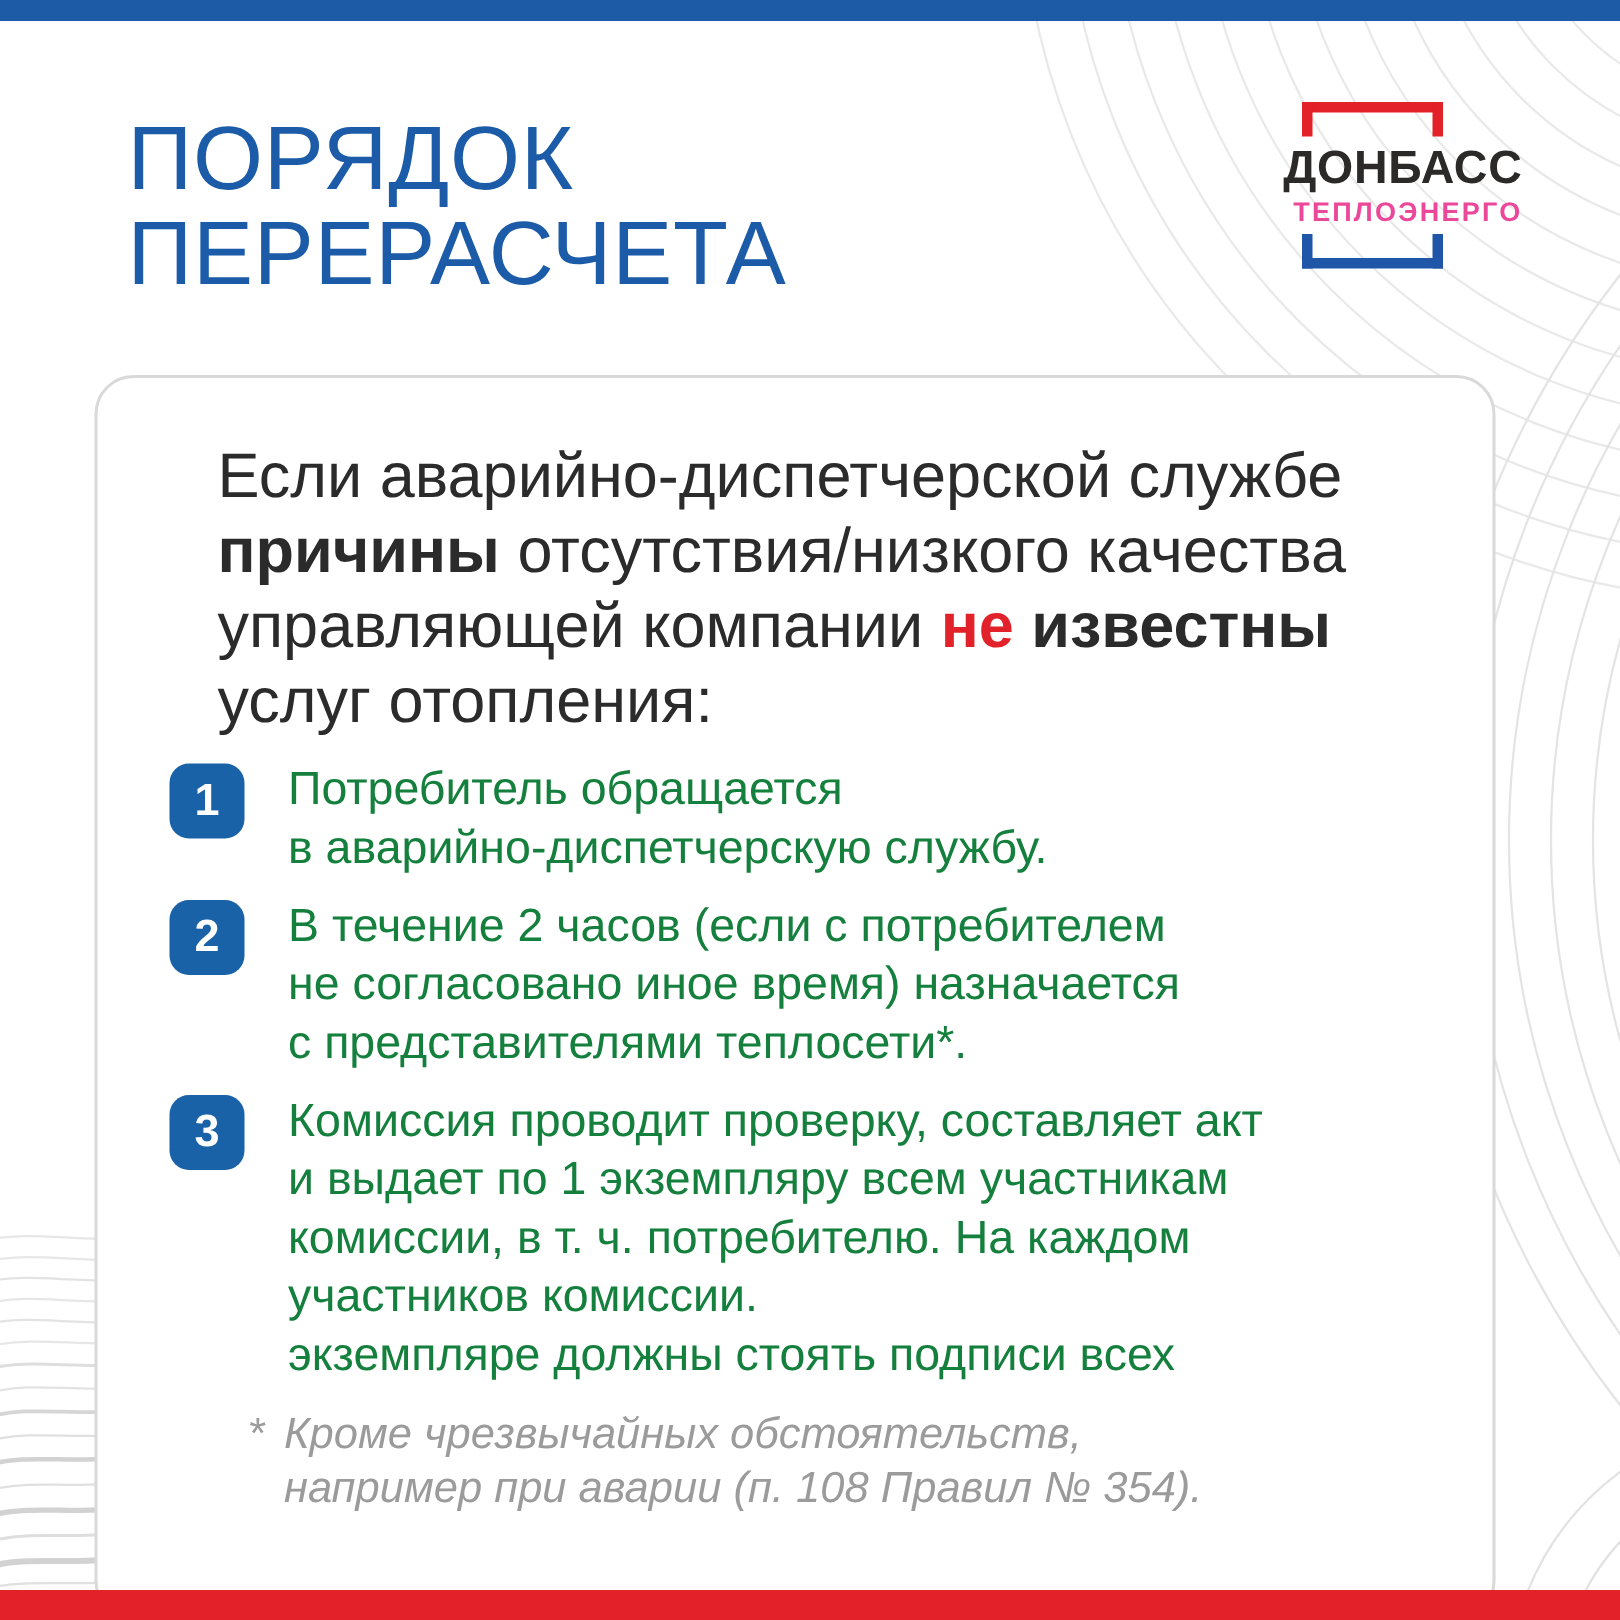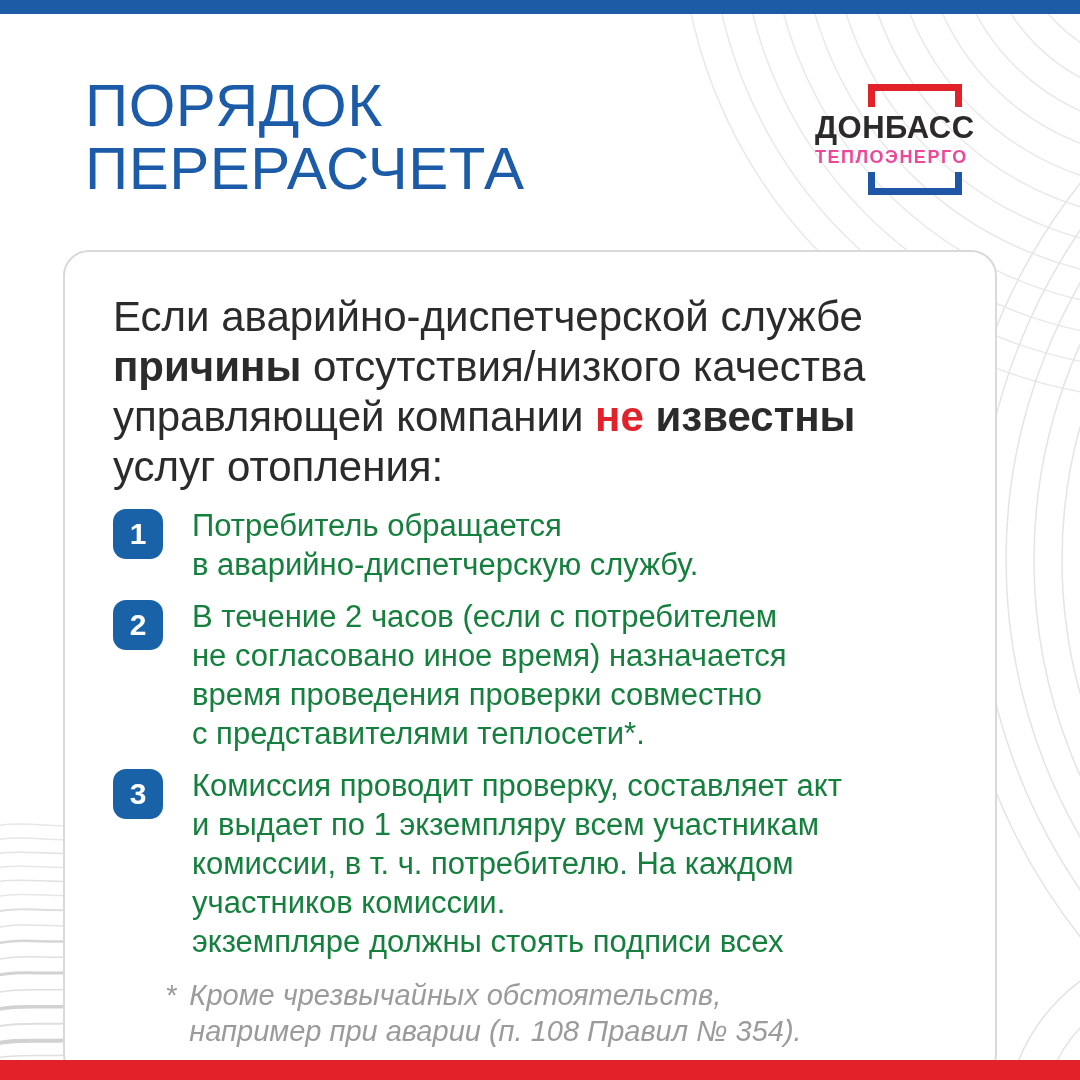--- a/index.html
+++ b/index.html
@@ -10,38 +10,38 @@
   }
   .waves{position:absolute;left:0;top:0;z-index:0;}
   .top-bar{position:absolute;left:0;top:0;width:1080px;height:14px;background:#1e5ba7;z-index:4;}
   .bottom-bar{position:absolute;left:0;top:1060px;width:1080px;height:20px;background:#e32128;z-index:4;}
 
   .title{
     position:absolute;left:85px;top:74px;z-index:2;
     color:#1b5ba8;font-size:60px;font-weight:normal;line-height:63px;letter-spacing:0.5px;
   }
 
-  .logo{position:absolute;left:815px;top:84px;width:200px;text-align:left;z-index:2;}
+  .logo{position:absolute;left:815px;top:68px;width:200px;text-align:right;z-index:2;}
   .logo-bracket-top{
     width:94px;height:23px;margin:0 auto;box-sizing:border-box;
     border-top:7px solid #e32128;border-left:7px solid #e32128;border-right:7px solid #e32128;
   }
   .logo-name1{font-size:31px;font-weight:bold;color:#2b2a29;letter-spacing:0.5px;margin-top:3px;}
   .logo-name2{font-size:18px;font-weight:bold;color:#ec4899;letter-spacing:1.5px;margin-top:1px;}
   .logo-bracket-bottom{
     width:94px;height:23px;margin:4px auto 0;box-sizing:border-box;
     border-bottom:7px solid #2056a8;border-left:7px solid #2056a8;border-right:7px solid #2056a8;
   }
 
   .card{
     position:absolute;left:63px;top:250px;width:934px;height:830px;z-index:1;
     background:#ffffff;border:2px solid #d9d9d9;border-radius:26px;box-sizing:border-box;
     padding:40px 36px 0 48px;
   }
-  .h-line{font-size:42px;line-height:50px;color:#2b2b2b;white-space:nowrap;}
+  .h-line{font-size:42px;line-height:50px;color:#2b2b2b;white-space:nowrap;margin-left:32px;}
   .h-bold{font-weight:bold;}
   .h-red{font-weight:bold;color:#e2222a;}
 
   .steps{margin-top:14px;}
   .step{display:flex;margin-bottom:13px;}
   .badge{
     flex:0 0 50px;width:50px;height:50px;margin-top:3px;
     background:#1a62a8;border-radius:13px;
     color:#ffffff;font-size:30px;font-weight:bold;
     display:flex;align-items:center;justify-content:center;
@@ -140,21 +140,20 @@
       <div class="step-text">
           <div>Потребитель обращается</div>
           <div>в аварийно-диспетчерскую службу.</div>
         </div>
     </div>
     <div class="step">
       <div class="badge">2</div>
       <div class="step-text">
           <div>В течение 2 часов (если с потребителем</div>
           <div>не согласовано иное время) назначается</div>
-          <div>время проведения проверки совместно</div>
           <div>с представителями теплосети*.</div>
         </div>
     </div>
     <div class="step">
       <div class="badge">3</div>
       <div class="step-text">
           <div>Комиссия проводит проверку, составляет акт</div>
           <div>и выдает по 1 экземпляру всем участникам</div>
           <div>комиссии, в т. ч. потребителю. На каждом</div>
           <div>участников комиссии.</div>

